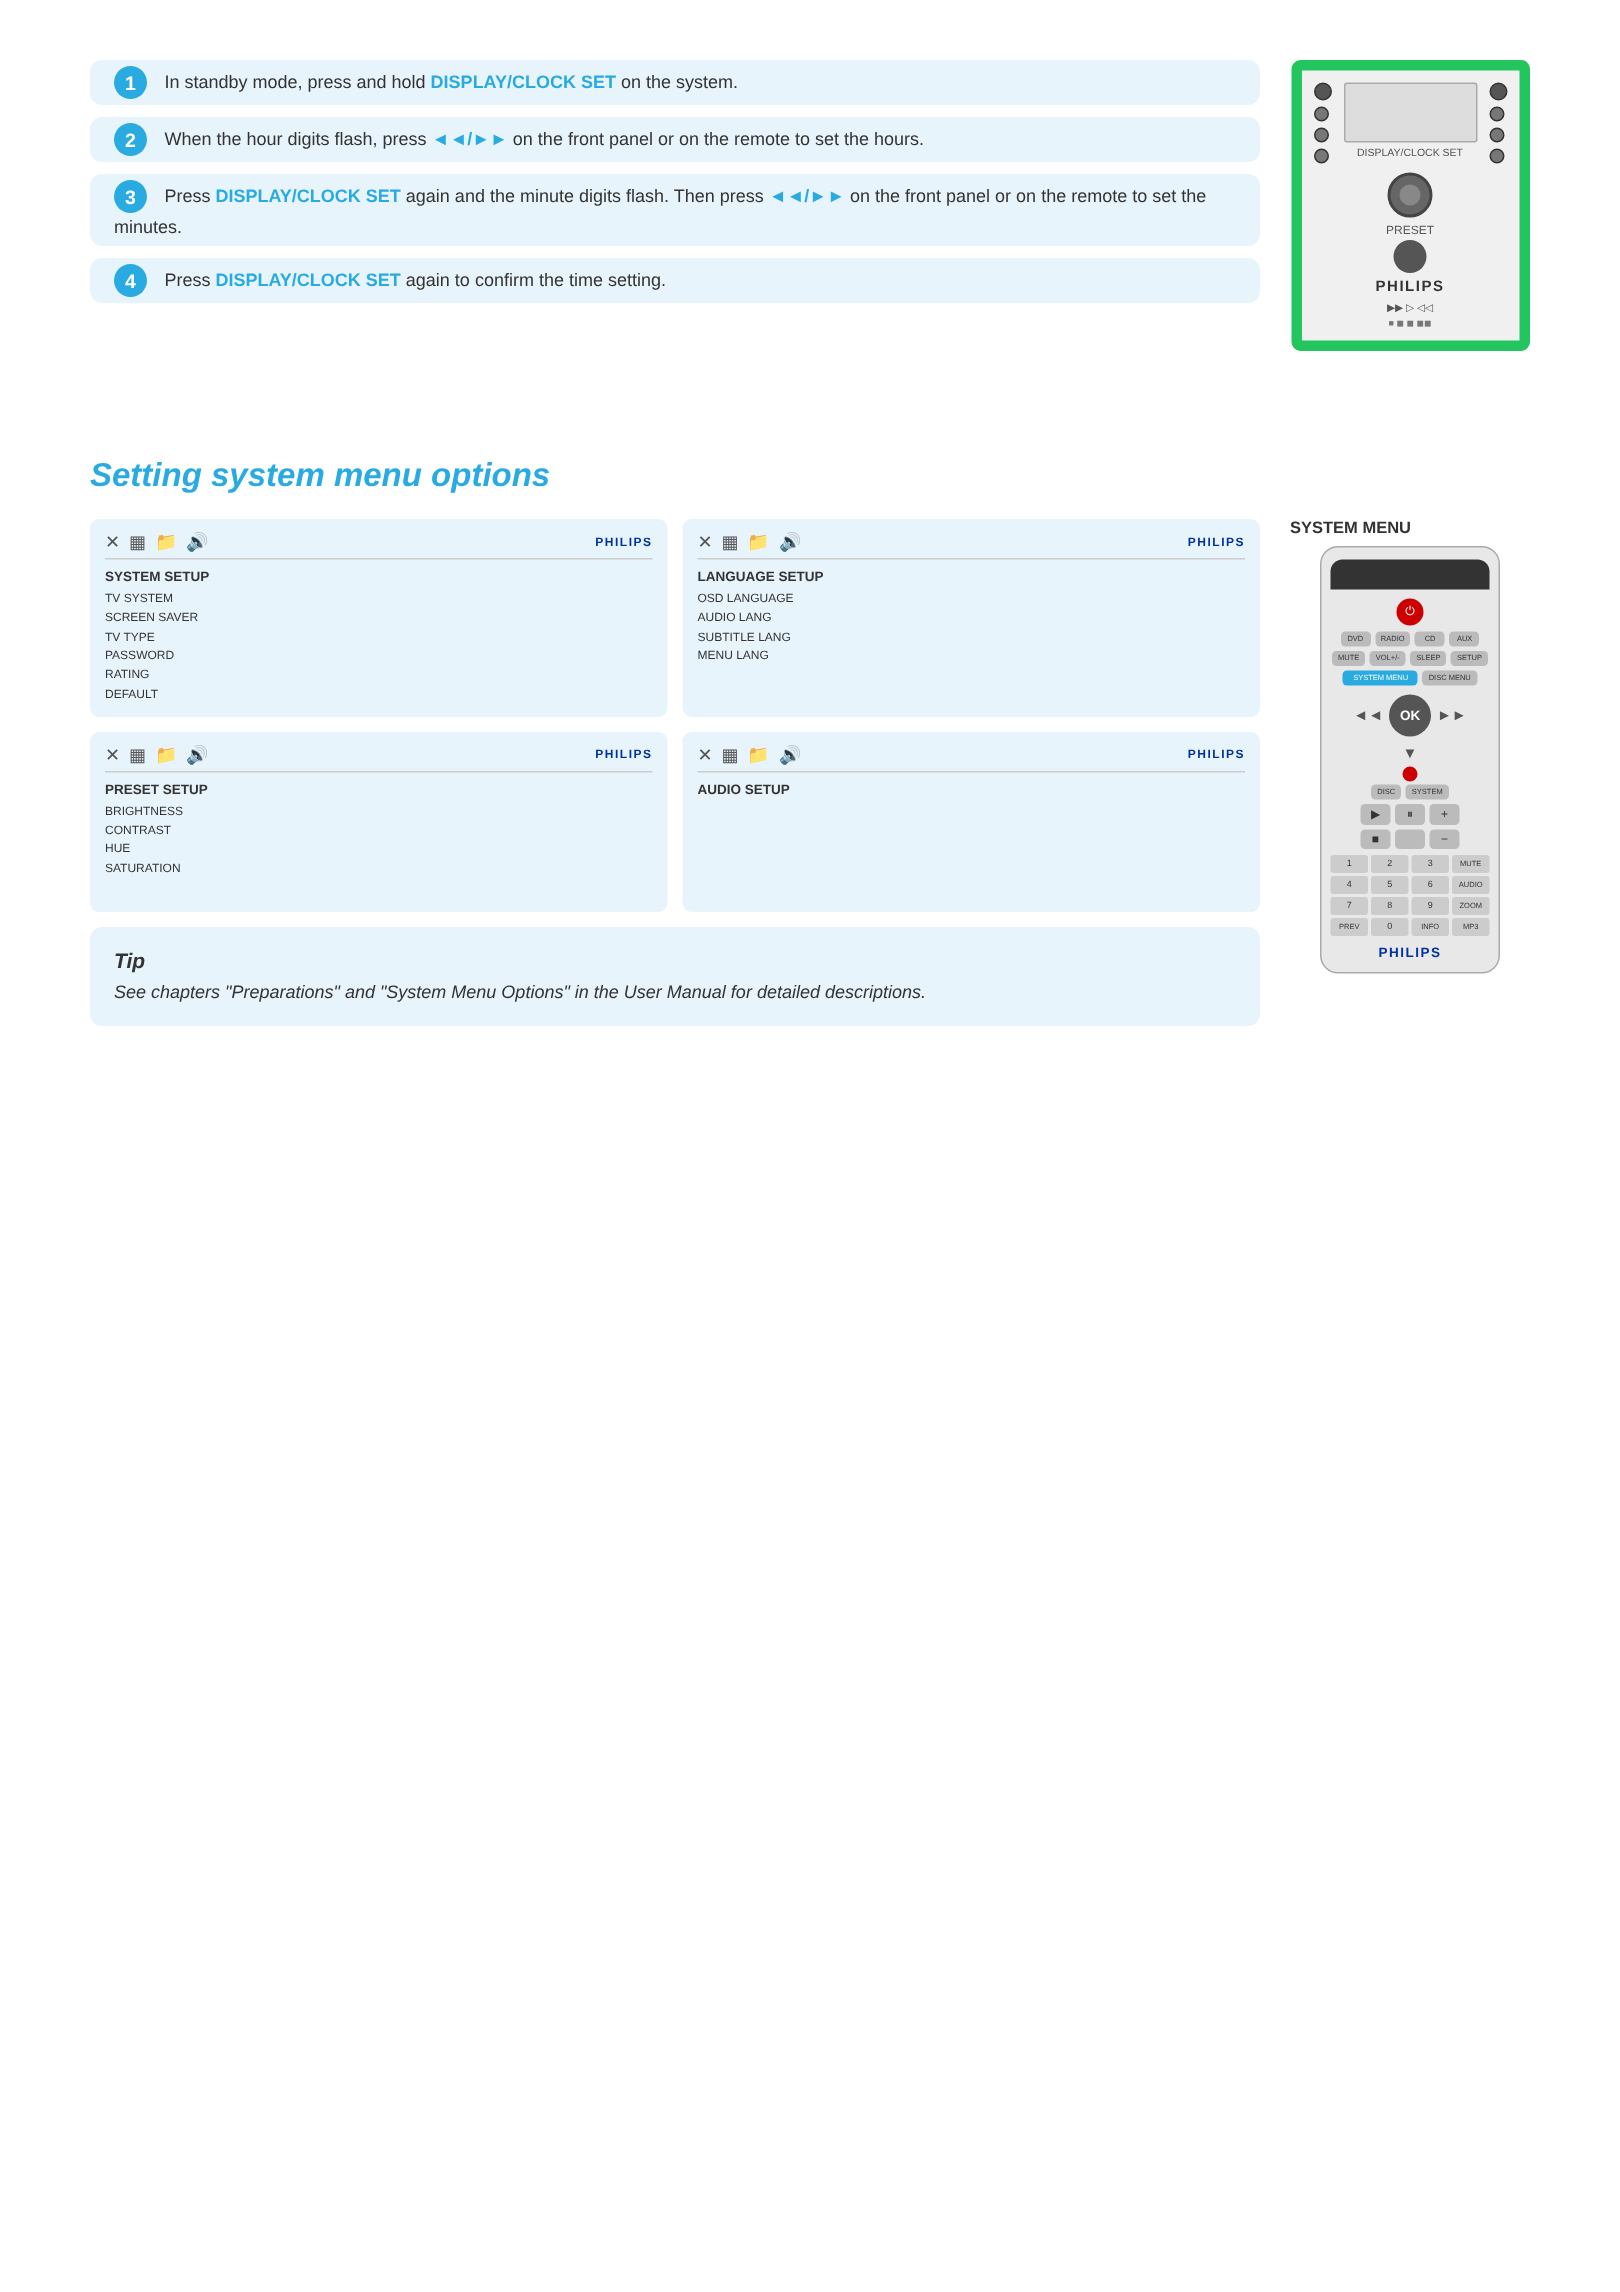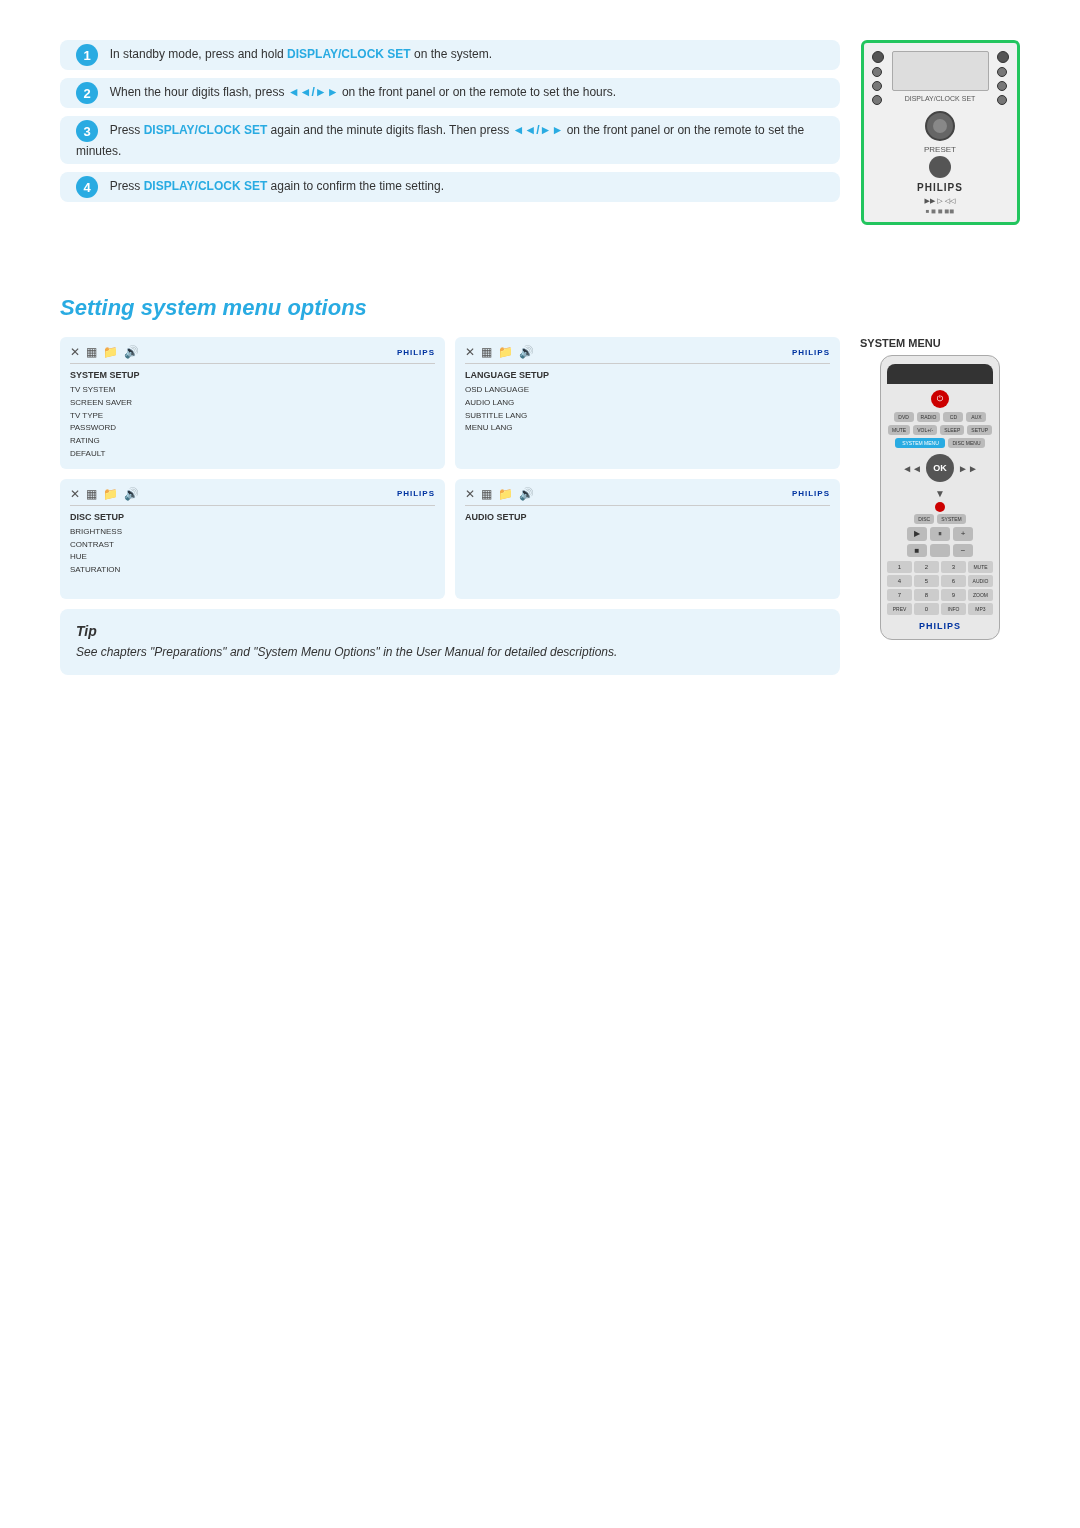--- a/index.html
+++ b/index.html
@@ -92,21 +92,21 @@
       flex-shrink: 0;
       display: flex;
       align-items: flex-start;
       justify-content: center;
     }
 
     
     .system-unit {
       width: 159px;
       background: #f0f0f0;
-      border: 3px solid #22c55e;
+      border: 7px solid #22c55e;
       border-radius: 6px;
       padding: 8px;
       position: relative;
     }
     .circle-btn {
       width: 16px;
       height: 16px;
       border-radius: 50%;
       background: #555;
       border: 1px solid #333;
@@ -420,21 +420,21 @@
       <div class="menu-row">
 
         <div class="menu-box">
           <div class="menu-box-header">
             <span class="menu-icon">✕</span>
             <span class="menu-icon">▦</span>
             <span class="menu-icon">📁</span>
             <span class="menu-icon">🔊</span>
             <span class="philips-logo-small">PHILIPS</span>
           </div>
-          <div class="menu-setup-title">DISC SETUP</div>
+          <div class="menu-setup-title">PRESET SETUP</div>
           <div class="menu-item">
             BRIGHTNESS<br>
             CONTRAST<br>
             HUE<br>
             SATURATION
           </div>
         </div>
 
         <div class="menu-box">
           <div class="menu-box-header">

